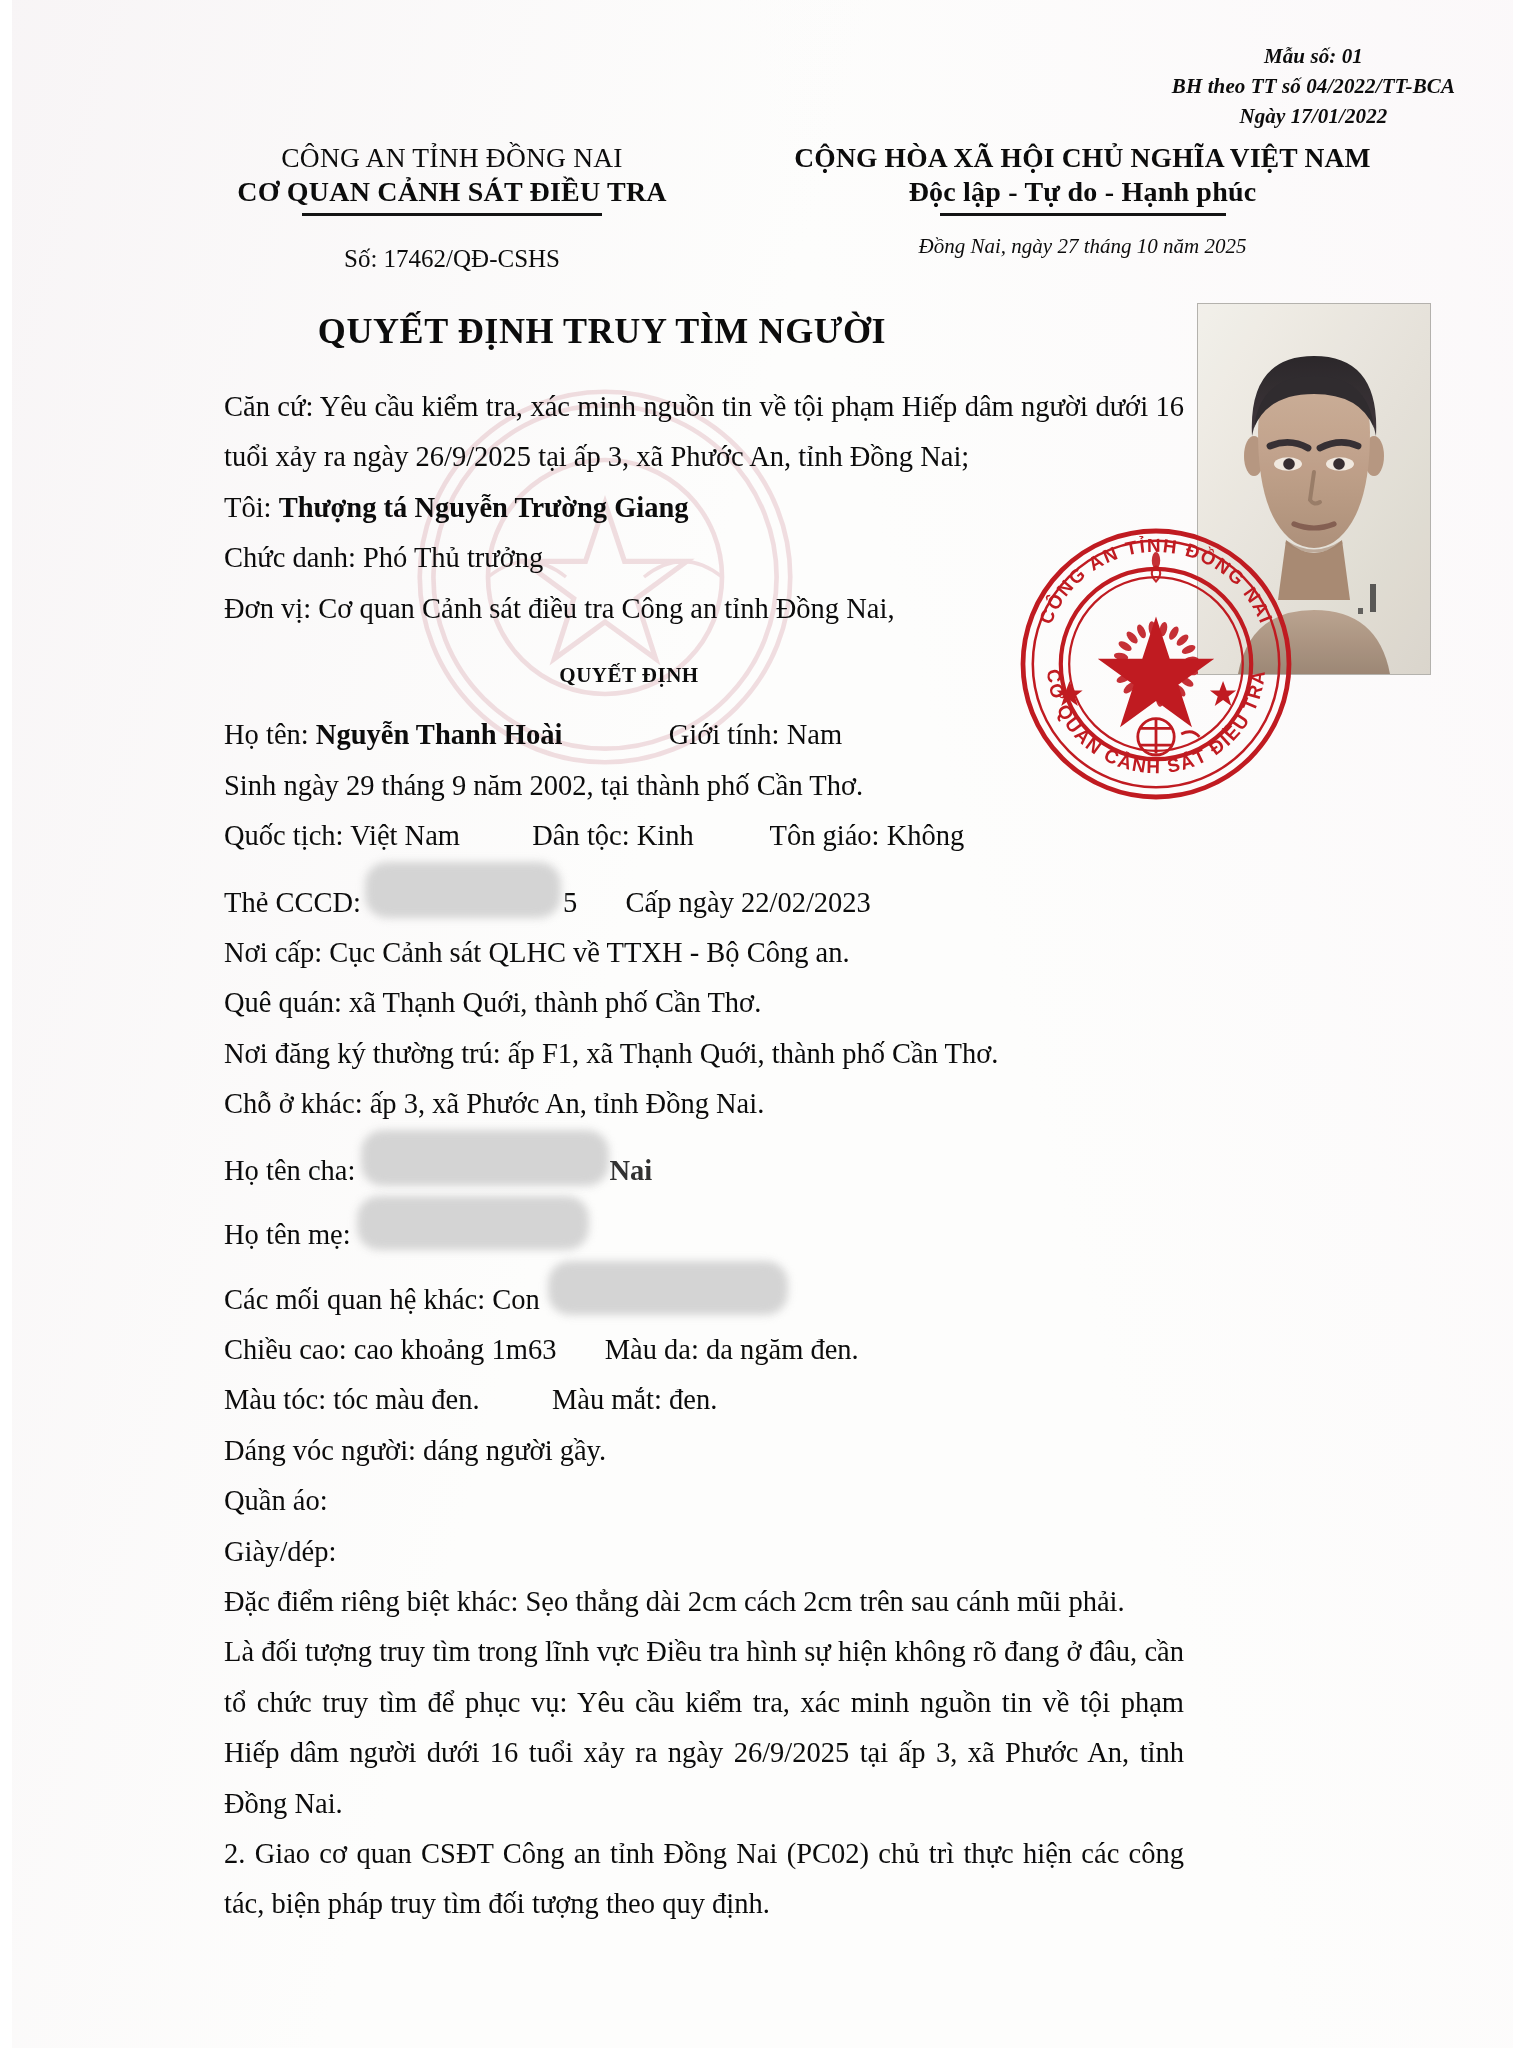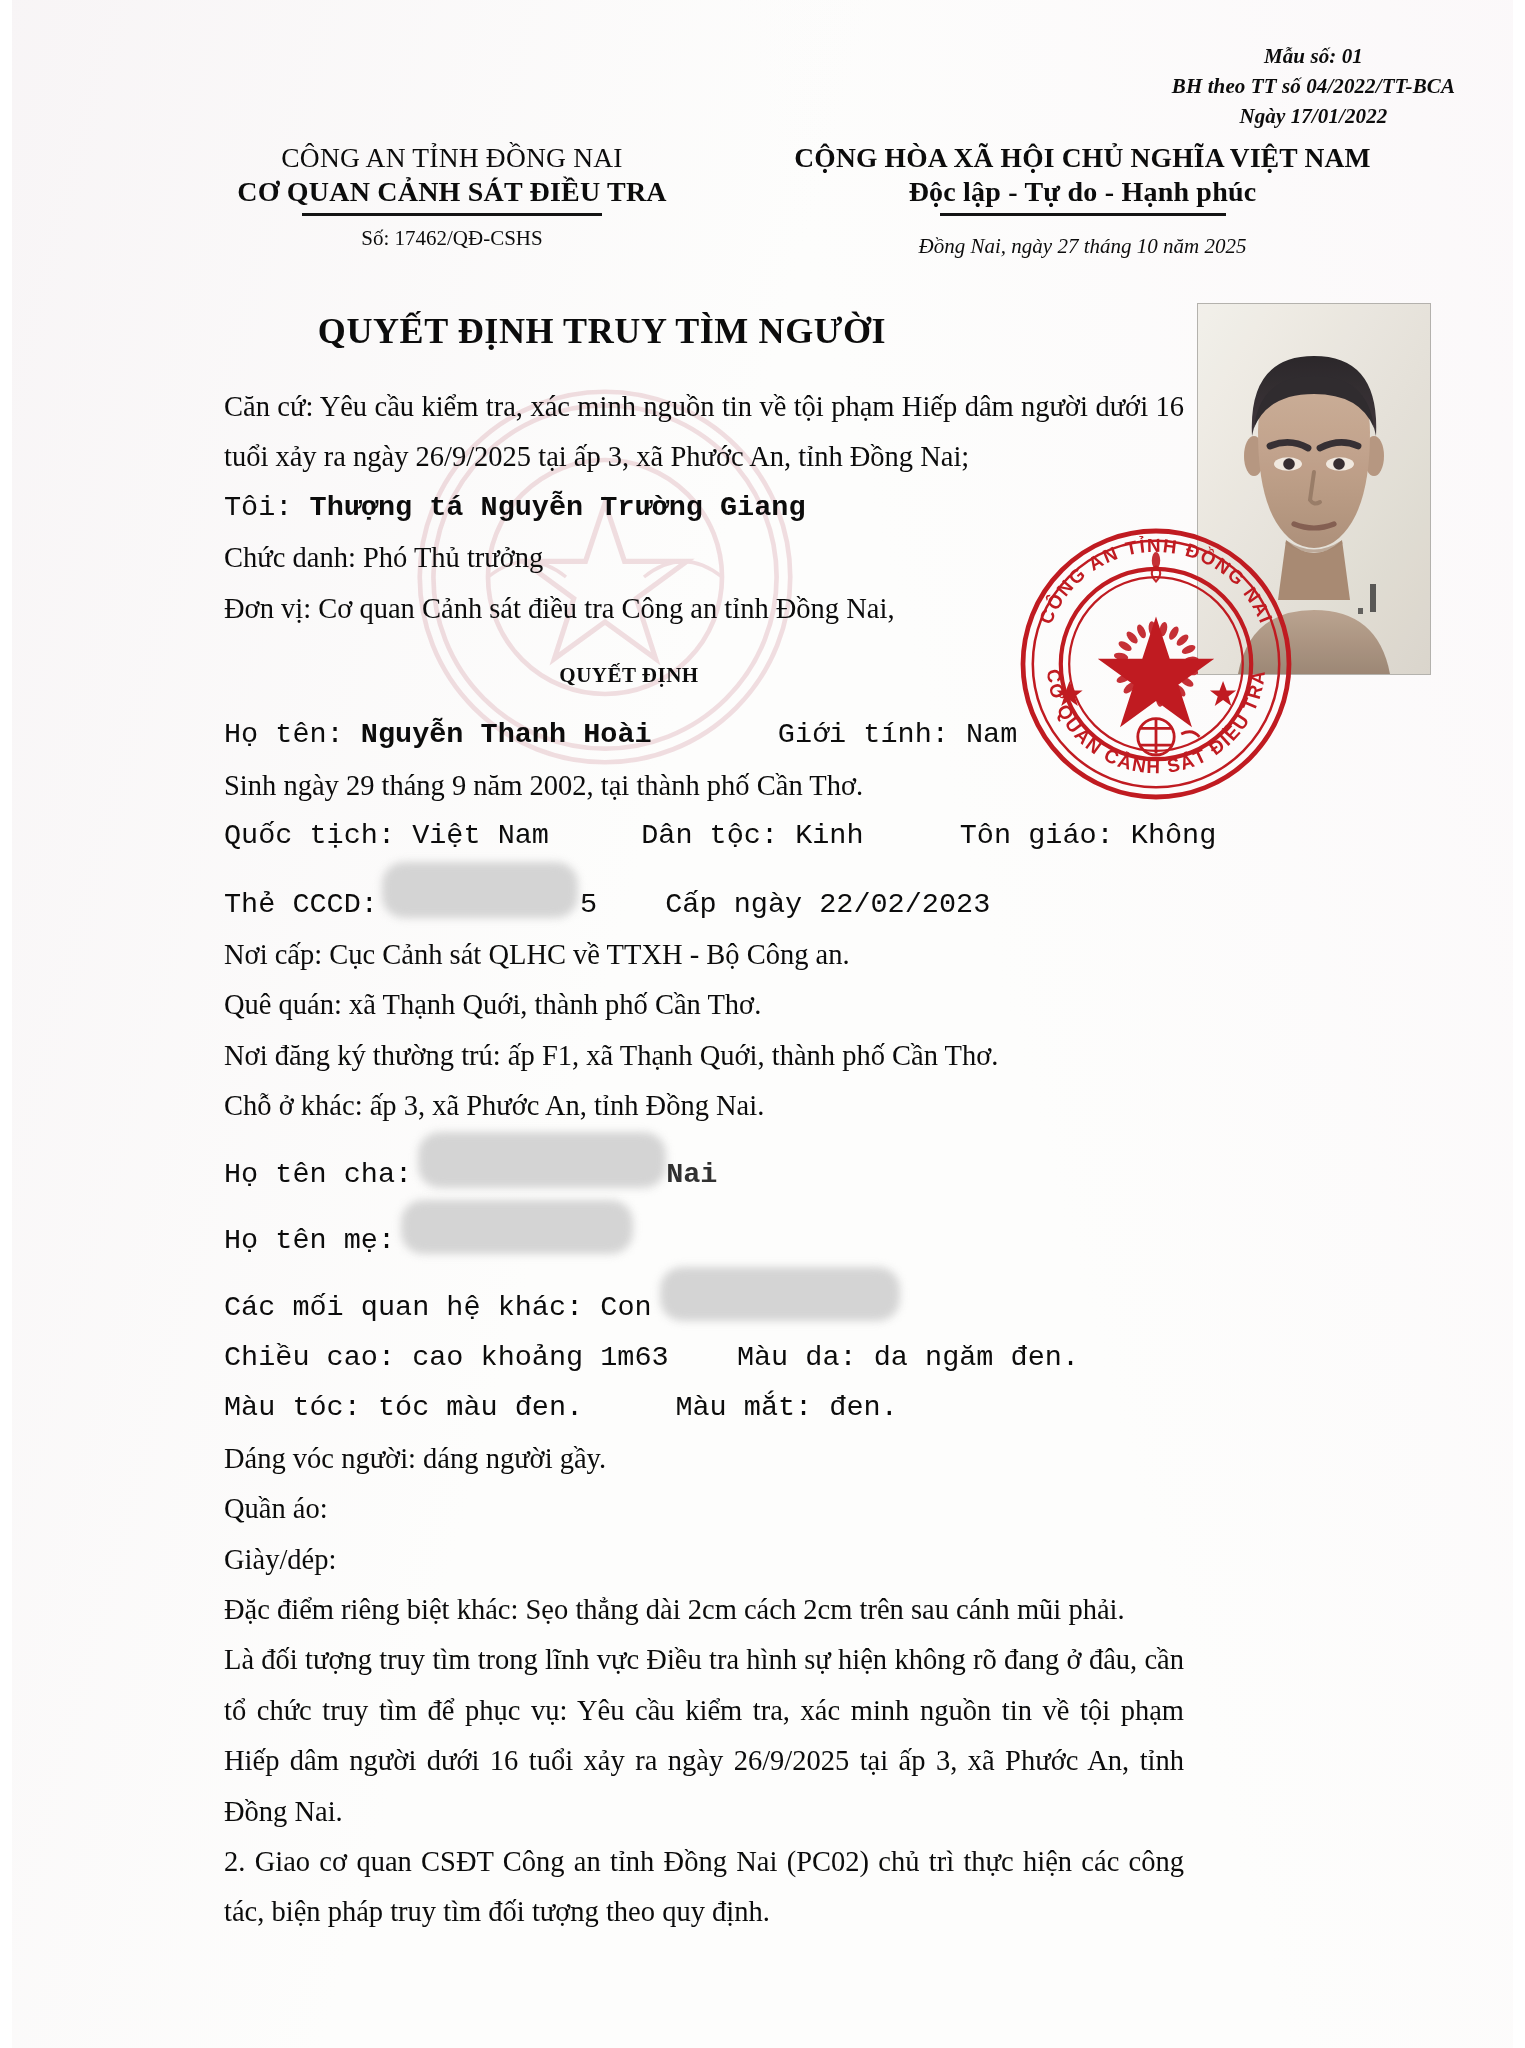--- a/index.html
+++ b/index.html
@@ -78,22 +78,22 @@
   }
   .rule {
     height: 3px;
     background: #141414;
     margin: 5px auto 0;
   }
   .rule-left  { width: 300px; }
   .rule-right { width: 286px; }
 
   .hdr-sub {
-    font-size: 21px;
-    margin-top: 10px;
+    font-size: 25px;
+    margin-top: 29px;
     white-space: nowrap;
   }
   .hdr-sub-italic {
     font-size: 21px;
     font-style: italic;
     margin-top: 18px;
     white-space: nowrap;
   }
 
   
@@ -127,21 +127,21 @@
 
   .section-title {
     text-align: center;
     font-size: 21px;
     font-weight: 700;
     letter-spacing: .5px;
     margin: 16px 0 10px;
     padding-right: 150px;
   }
 
-  .line { white-space: nowrap; font-family: Liberation Mono, monospace; }
+  .line { white-space: nowrap; }
   .gap-1 { display: inline-block; width: 92px; }
   .gap-2 { display: inline-block; width: 58px; }
   .gap-3 { display: inline-block; width: 62px; }
   .gap-4 { display: inline-block; width: 34px; }
 
   
   .redact {
     display: inline-block;
     vertical-align: -6px;
     background: #d2d2d2;

